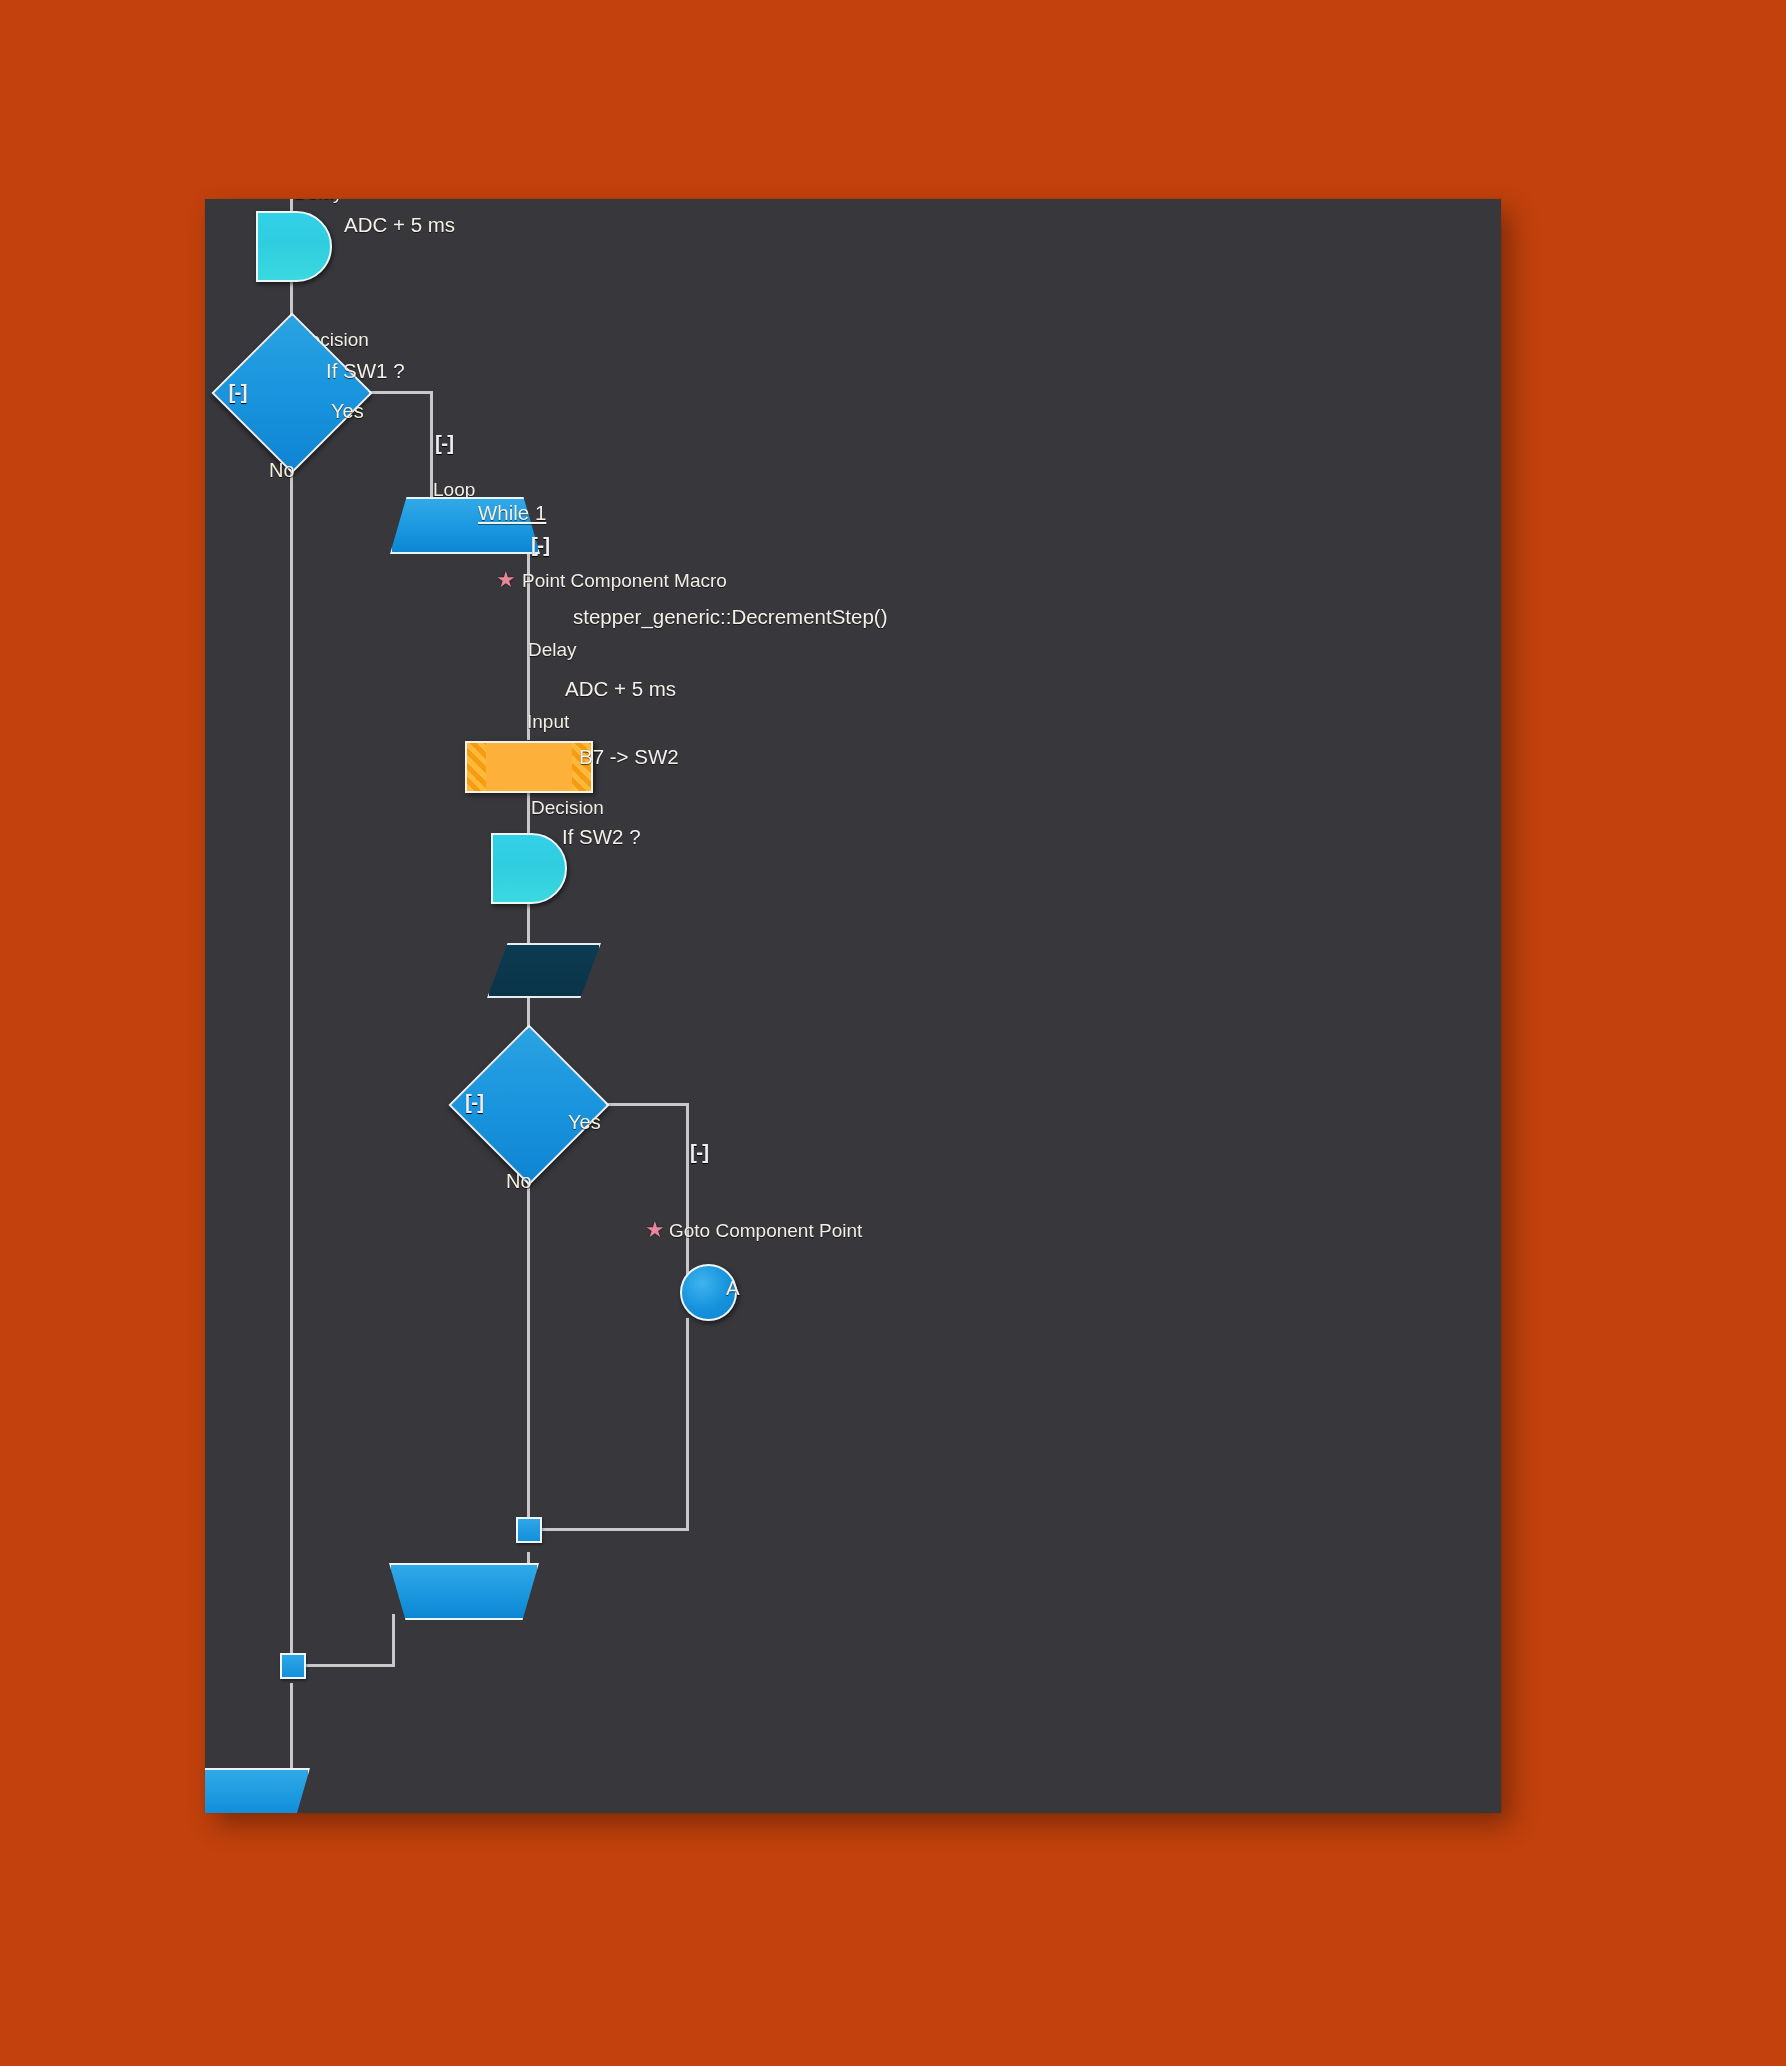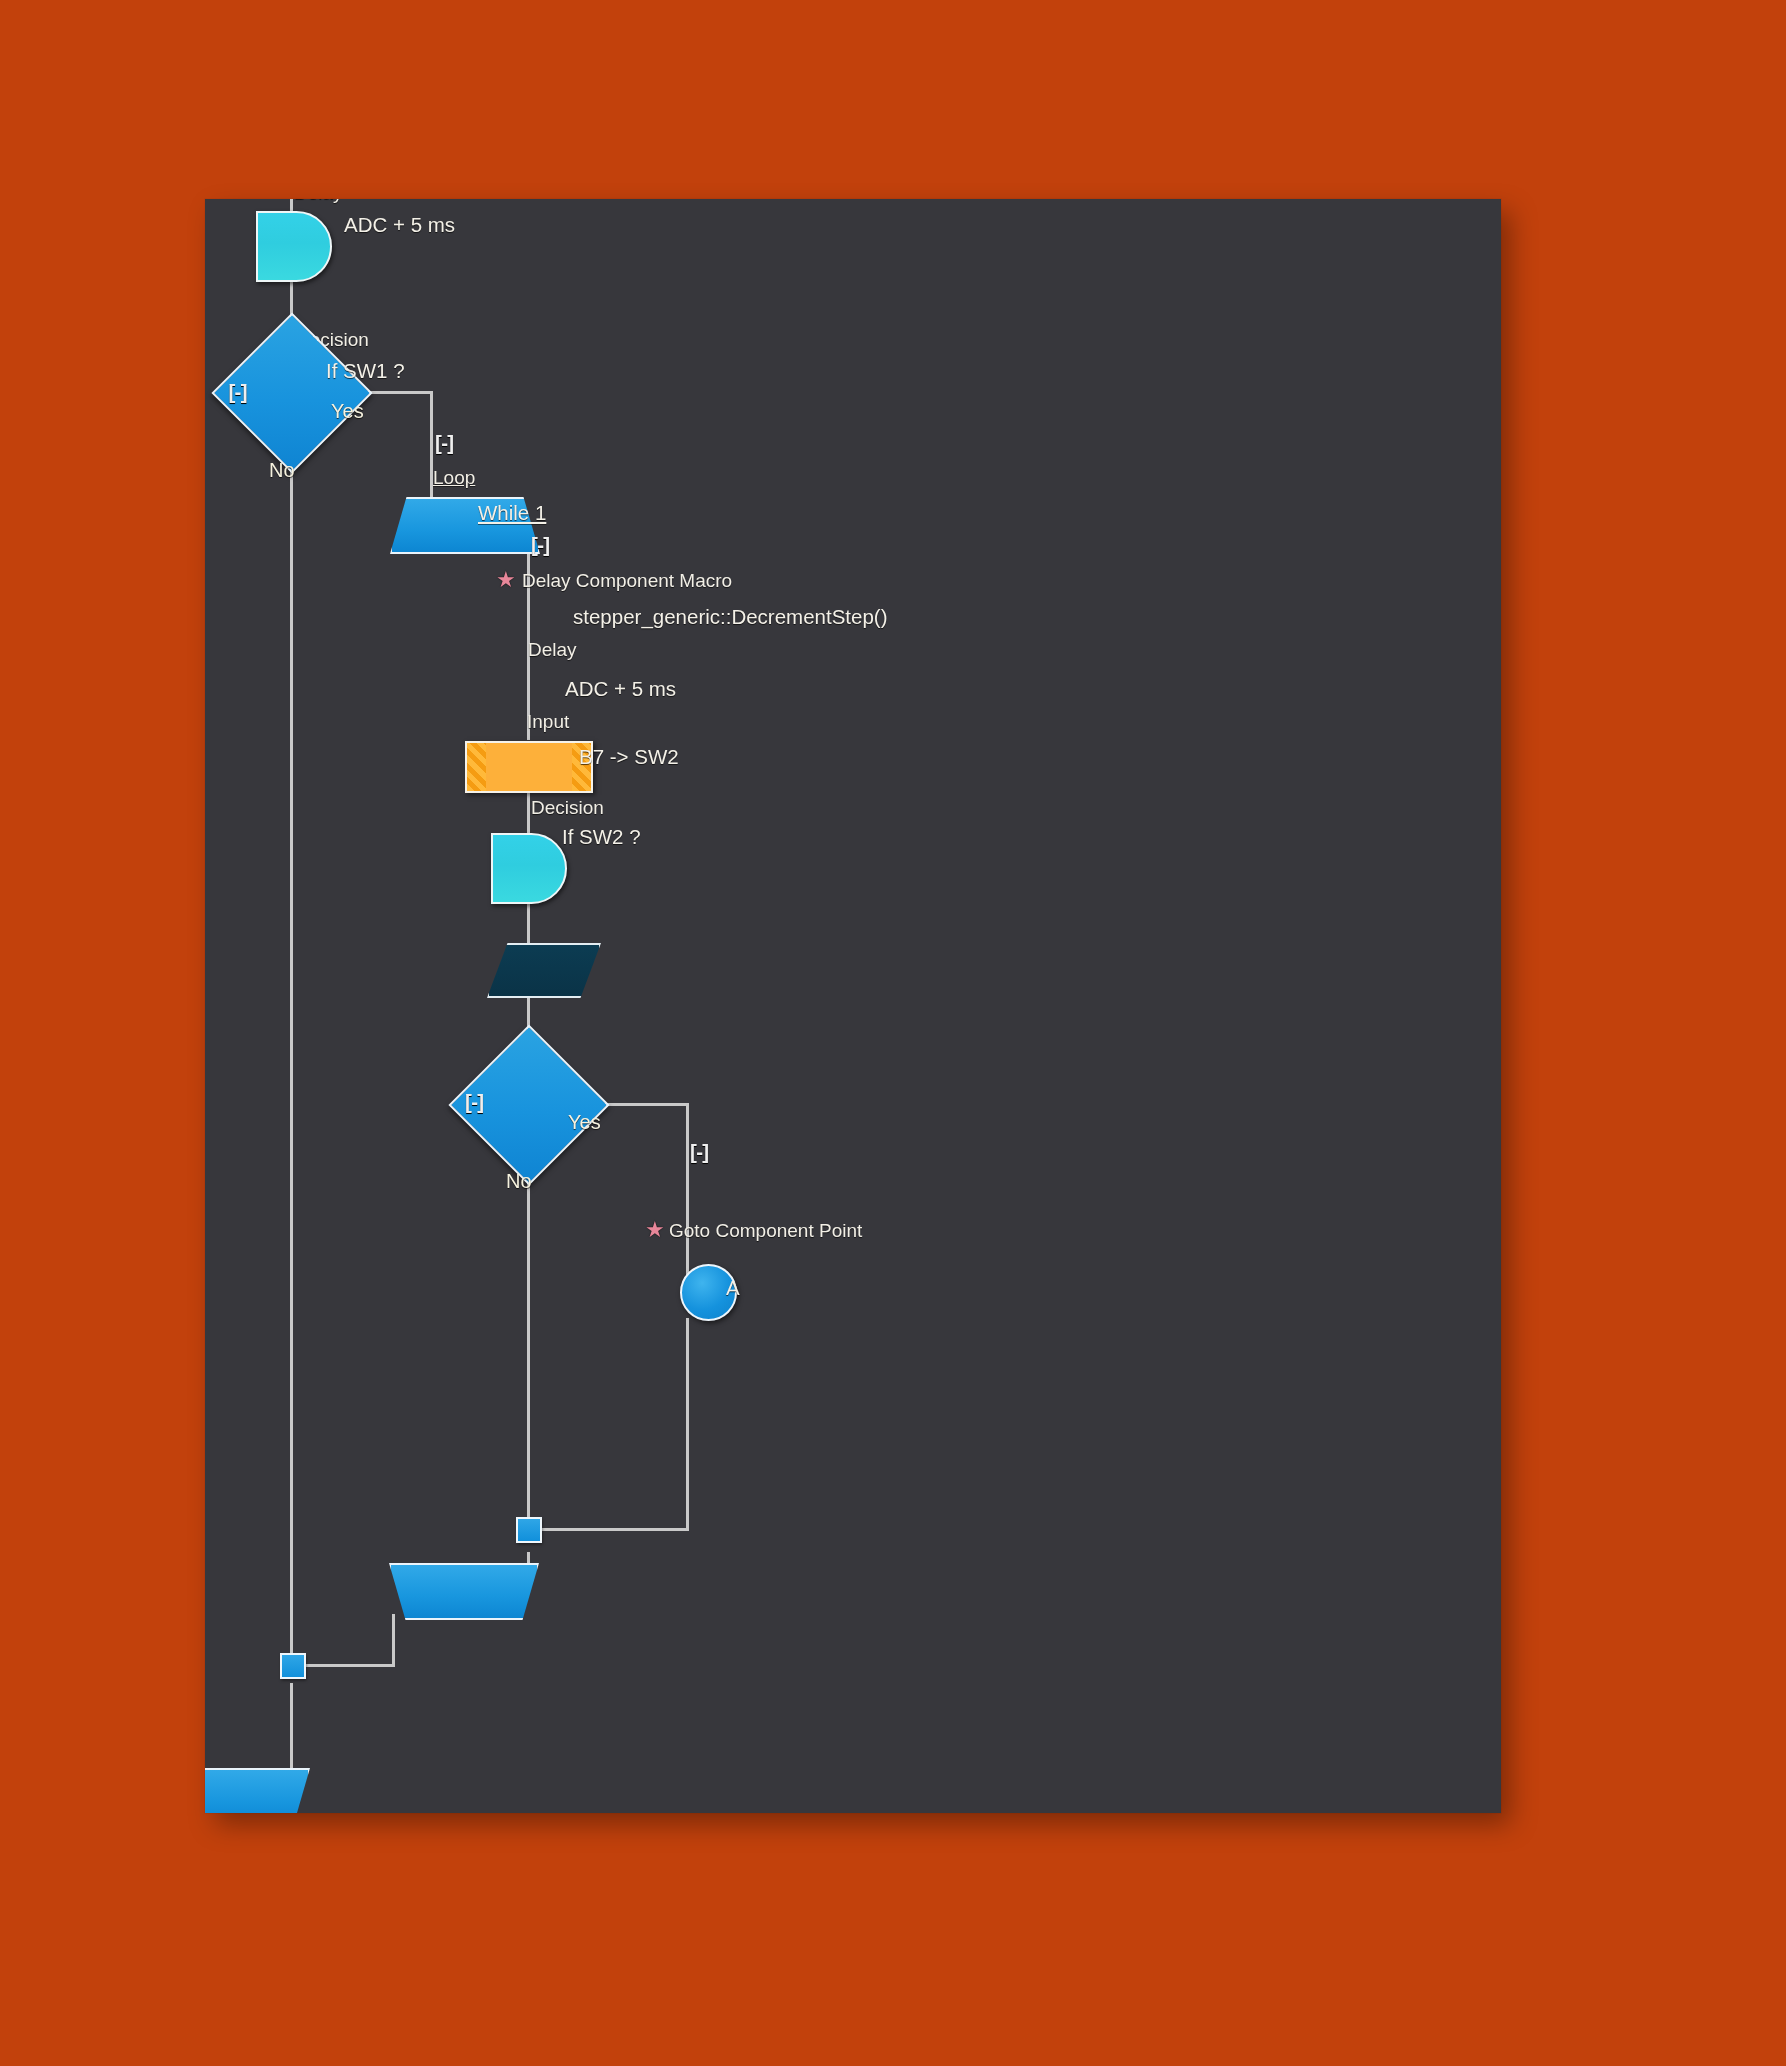--- a/index.html
+++ b/index.html
@@ -147,27 +147,27 @@
     <div class="lbl value" style="left:139px;top:14.6px;">ADC + 5 ms</div>
 
     <div class="lbl" style="left:91px;top:130px;">Decision</div>
     <div class="decision" style="left:30px;top:137px;"></div>
     <div class="collapse" style="left:23.4px;top:183px;">[-]</div>
     <div class="lbl value" style="left:121px;top:161px;text-align:right;">If  SW1 ?</div>
     <div class="lbl branch" style="left:126px;top:201px;">Yes</div>
     <div class="lbl branch" style="left:64px;top:260px;">No</div>
     <div class="collapse" style="left:230px;top:234px;">[-]</div>
 
-    <div class="lbl" style="left:228px;top:268px;text-decoration:underline;">Loop</div>
+    <div class="lbl" style="left:228px;top:280px;text-decoration:underline;">Loop</div>
     <div class="loop" style="left:185px;top:298px;"></div>
     <div class="lbl value" style="left:273px;top:303px;text-decoration:underline;">While 1</div>
     <div class="collapse" style="left:326px;top:336px;">[-]</div>
 
     <div class="star" style="left:291px;top:371px;">★</div>
-    <div class="lbl" style="left:317px;top:371px;">Delay Component Macro</div>
+    <div class="lbl" style="left:317px;top:371px;">Point Component Macro</div>
     <div class="macro" style="left:260px;top:542px;"></div>
     <div class="lbl value" style="left:368px;top:407px;">stepper_generic::DecrementStep()</div>
 
     <div class="lbl" style="left:323px;top:440px;">Delay</div>
     <div class="delay" style="left:286px;top:634px;"></div>
     <div class="lbl value" style="left:360px;top:479px;">ADC + 5 ms</div>
 
     <div class="lbl" style="left:322px;top:512px;">Input</div>
     <div class="inputpar" style="left:282px;top:744px;"></div>
     <div class="lbl value" style="left:374px;top:547px;">B7 -&gt; SW2</div>

